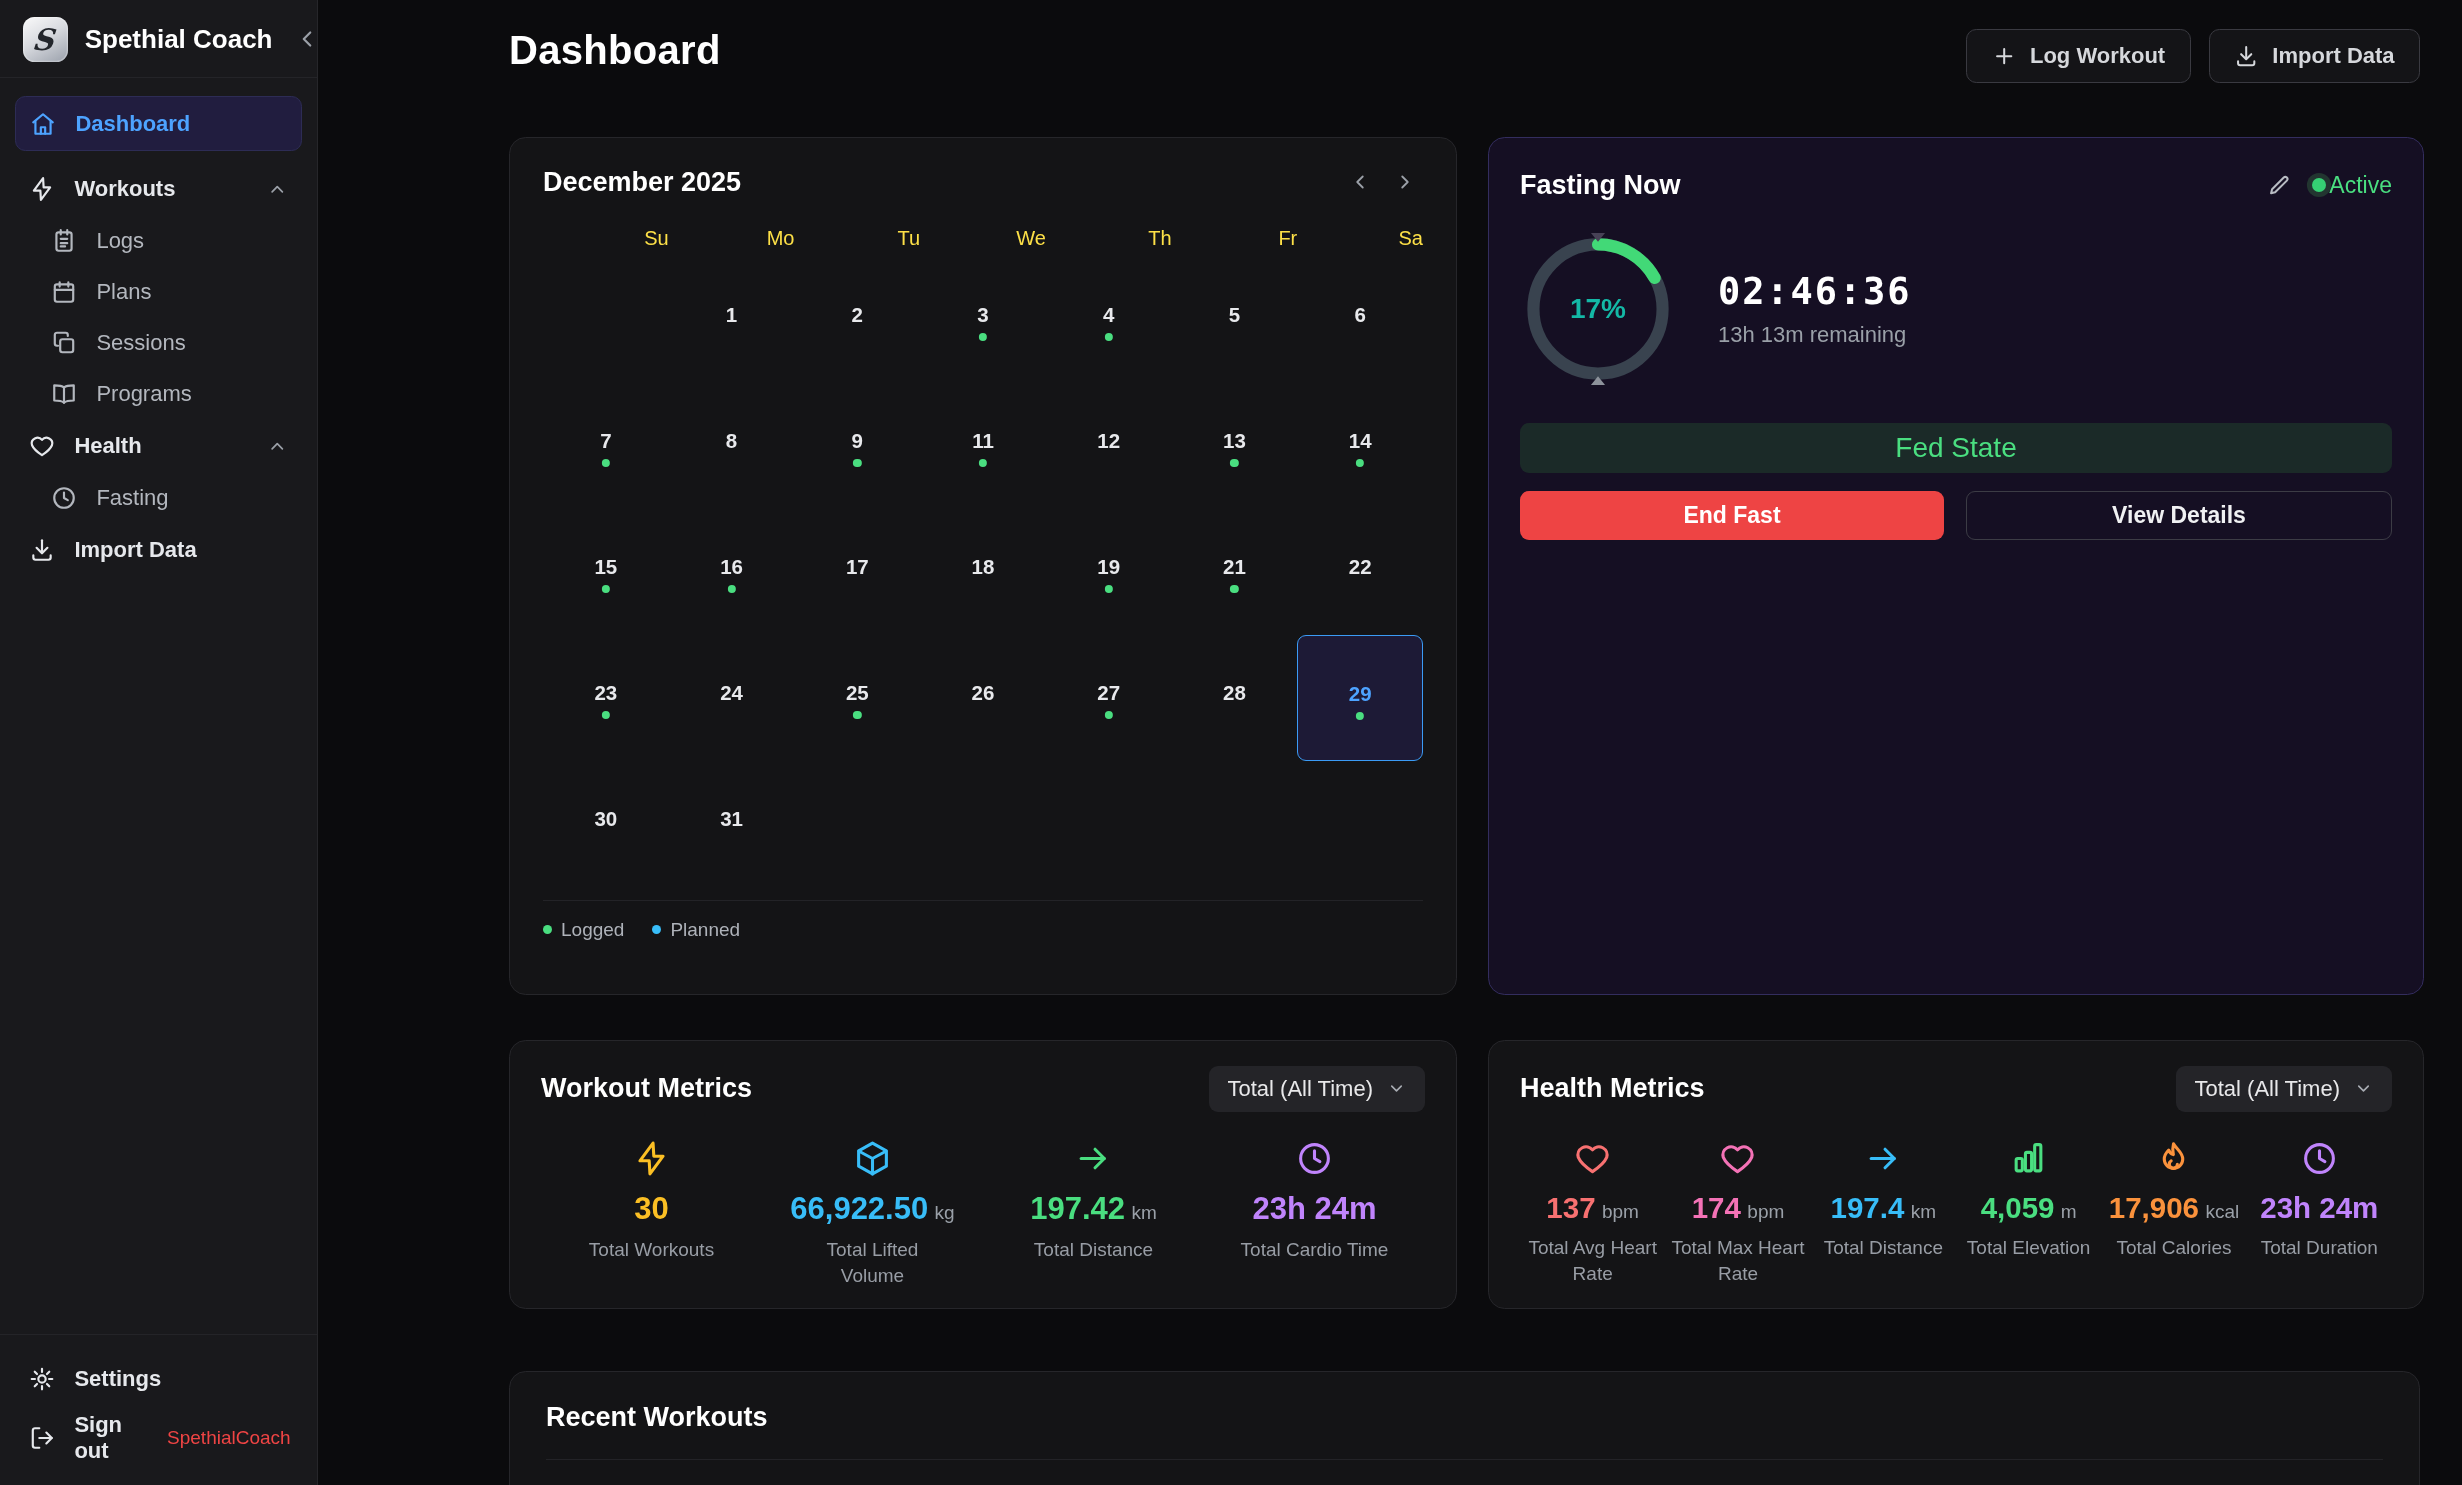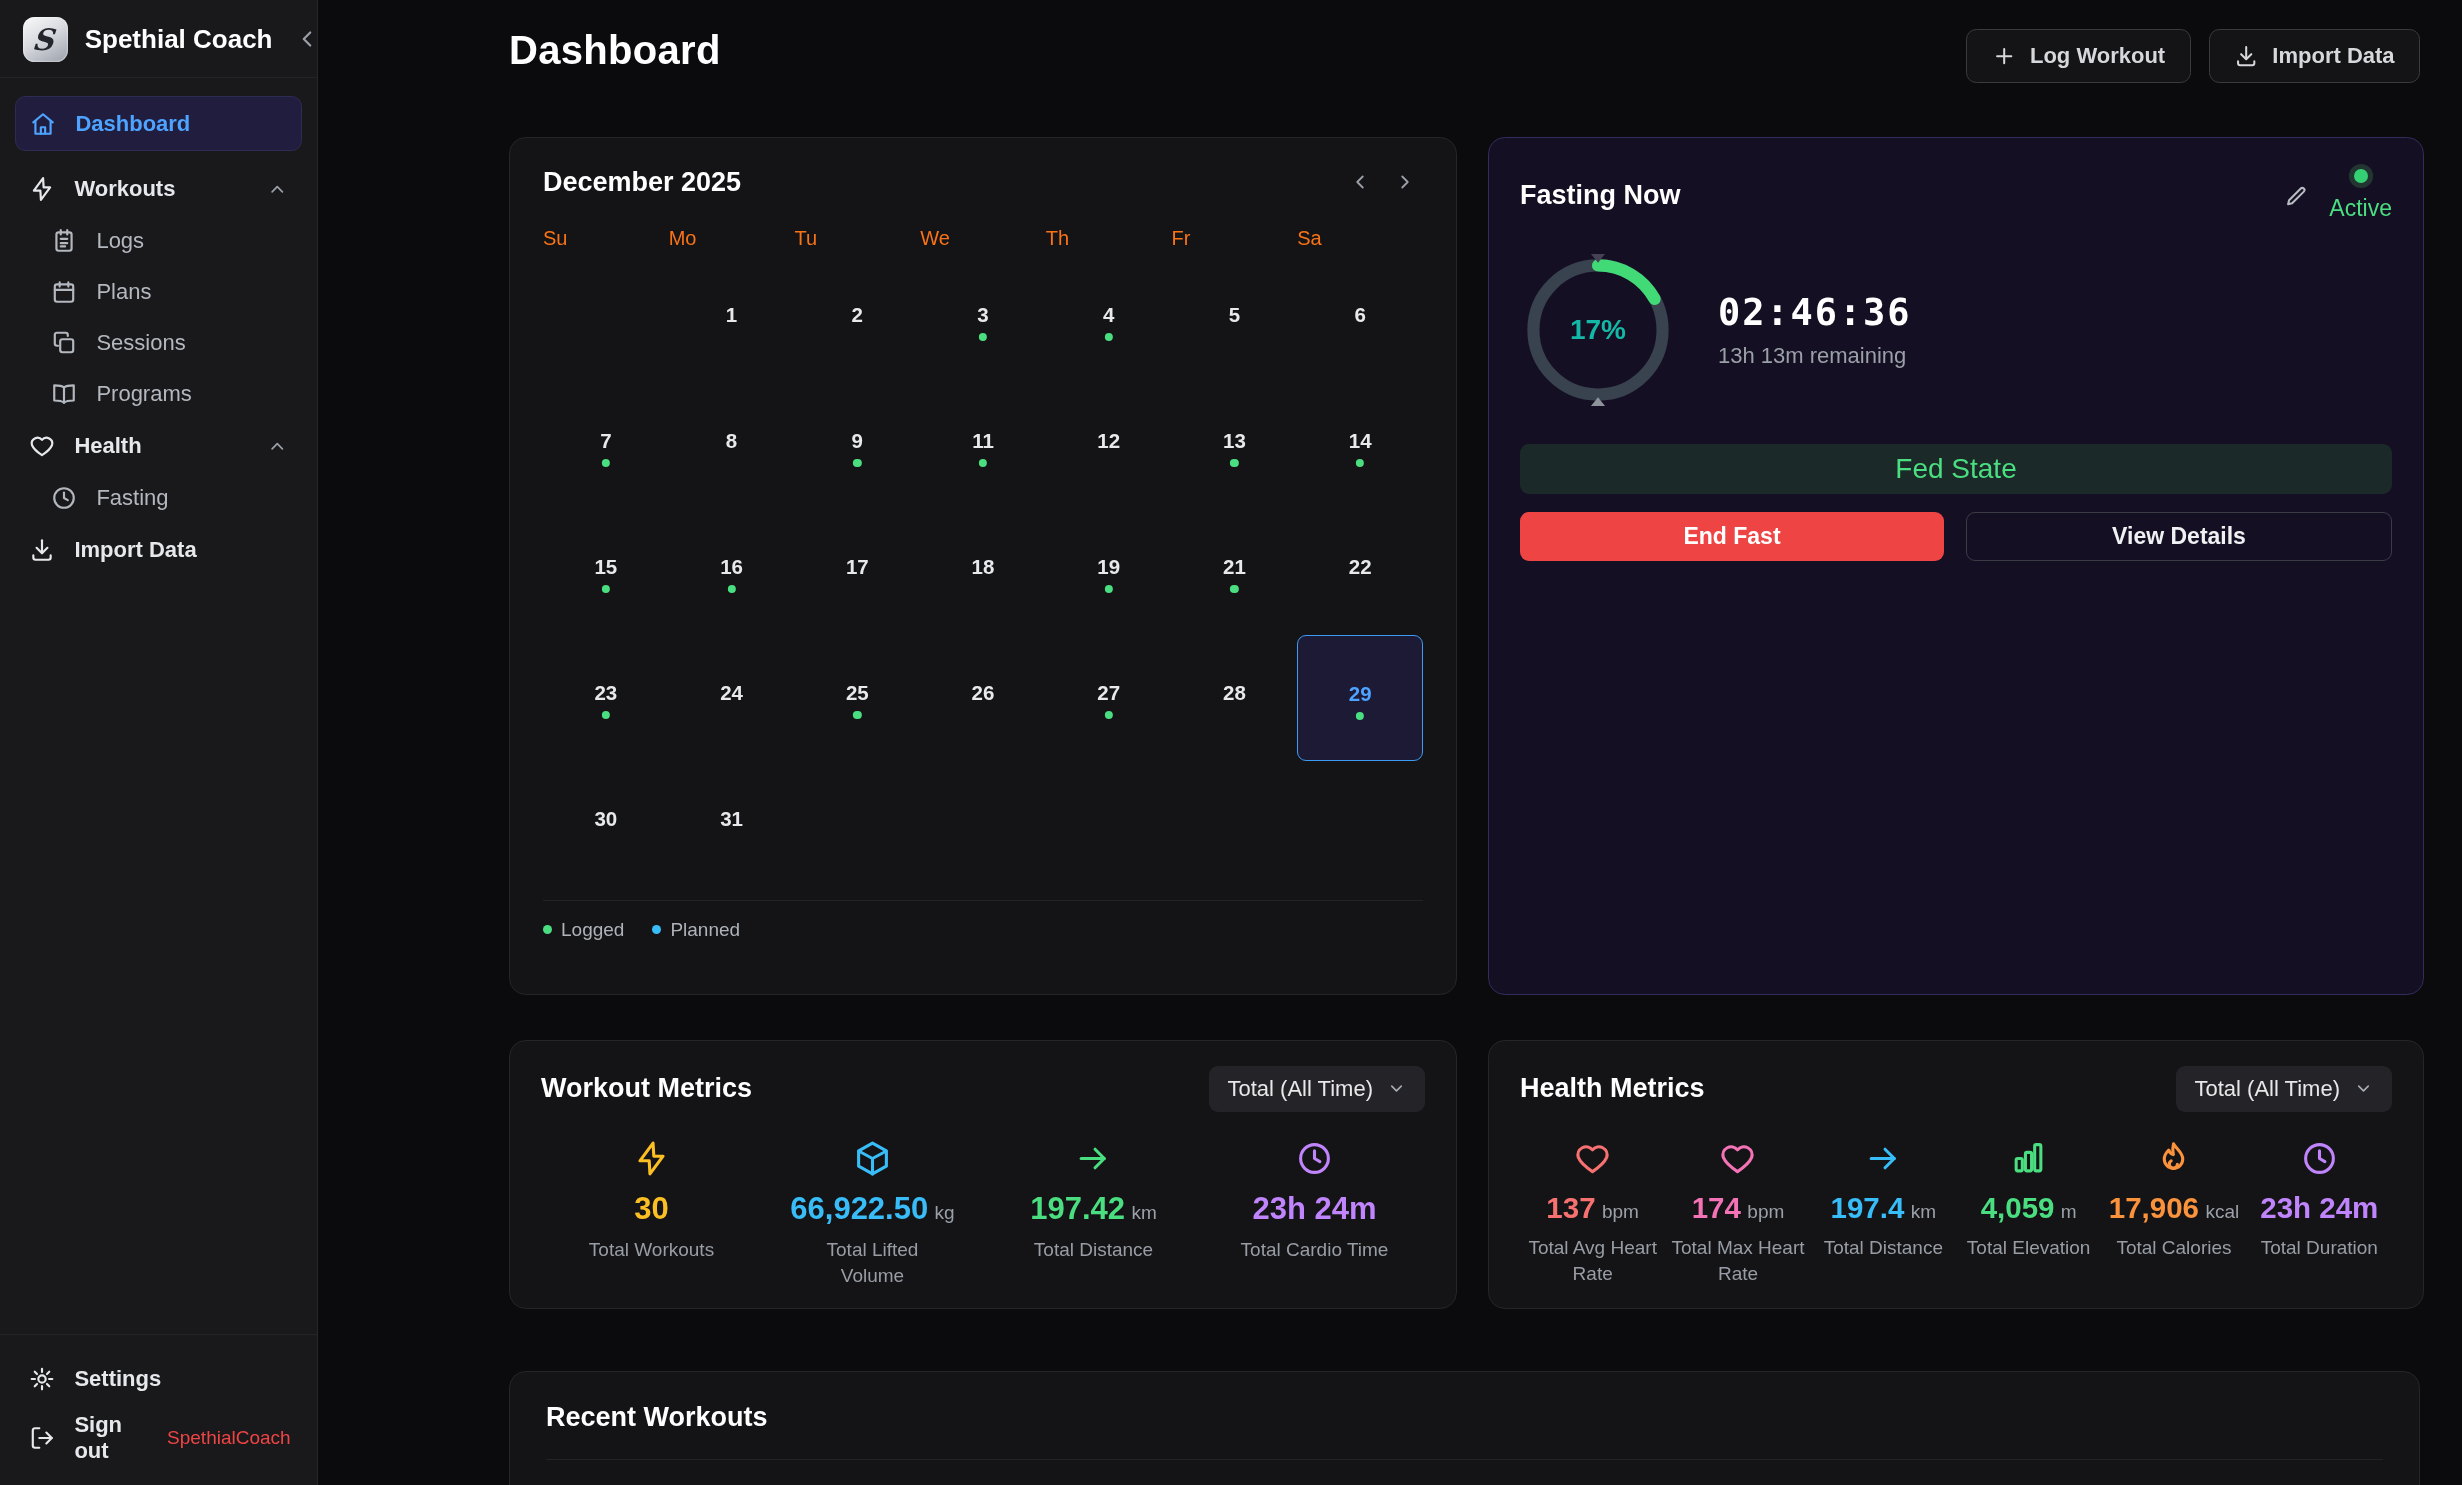--- a/index.html
+++ b/index.html
@@ -65,21 +65,21 @@
 
   
   .cal-card { height:858px; padding:26px 33px; display:flex; flex-direction:column; }
   .cal-head { display:flex; align-items:center; justify-content:space-between; }
   .card-title { font-size:27px; font-weight:bold; color:#fff; }
   .cal-nav { display:flex; gap:9px; }
   .cal-nav button { background:none; border:none; color:#9ba0a8; width:36px; height:36px;
     display:flex; align-items:center; justify-content:center; border-radius:7.7px; }
   .cal-nav svg { width:22px; height:22px; }
   .weekdays { display:grid; grid-template-columns:repeat(7,1fr); margin-top:27px; }
-  .weekdays div { text-align:left; color:#f97316; font-size:20px; }
+  .weekdays div { text-align:right; color:#fde047; font-size:20px; }
   .cal-grid { display:grid; grid-template-columns:repeat(7,1fr); grid-auto-rows:126px;
     margin-top:6.4px; flex:0 0 auto; }
   .day-cell { position:relative; border-radius:9px; }
   .day-num { position:absolute; left:0; right:0; top:46px; text-align:center;
     color:#e8e9ec; font-size:20.5px; font-weight:bold; }
   .day-dot { position:absolute; left:50%; top:76px; width:8.3px; height:8.3px;
     border-radius:50%; transform:translateX(-50%); }
   .day-cell.selected { border:1.9px solid #3b9bf5; background:#1d1a36; }
   .day-cell.selected .day-num { color:#4da3ff; }
   .cal-sep { border-top:1.3px solid #232327; margin-top:13px; }
@@ -88,21 +88,21 @@
   .legend-dot { width:9px; height:9px; border-radius:50%; }
   .cal-link { text-align:center; margin-top:19px; color:#3ea5f7; font-size:22px; font-weight:bold; }
 
   
   .fast-card { background:#150f23; border:1.3px solid #332d5e; border-radius:16.7px;
     padding:31px 31px; display:flex; flex-direction:column; }
   .fast-head { display:flex; align-items:center; justify-content:space-between; }
   .fast-right { display:flex; align-items:center; gap:16.7px; }
   .edit-btn { background:none; border:none; color:#b8bcc3; padding:3.8px; }
   .edit-btn svg { width:24.4px; height:24.4px; }
-  .active-badge { display:flex; align-items:center; gap:12px; color:#4ade80; font-size:23px;flex-direction:column; }
+  .active-badge { display:flex; align-items:center; gap:3px; color:#4ade80; font-size:23px; }
   .active-dot { width:14px; height:14px; border-radius:50%; background:#35d073;
     box-shadow:0 0 0 5.1px #223530; }
   .fast-body { display:flex; align-items:center; margin-top:29.5px; }
   .ring-wrap { position:relative; width:156px; height:156px; flex:0 0 auto; }
   .ring-label { position:absolute; inset:0; display:flex; align-items:center;
     justify-content:center; font-size:28px; font-weight:bold; color:#14b8a6; }
   .fast-info { margin-left:42px; }
   .fast-timer { font-family:"DejaVu Sans Mono", monospace; font-weight:bold;
     font-size:37px; color:#fff; letter-spacing:1.9px; }
   .fast-remaining { margin-top:9px; color:#9aa0a8; font-size:22px; }

